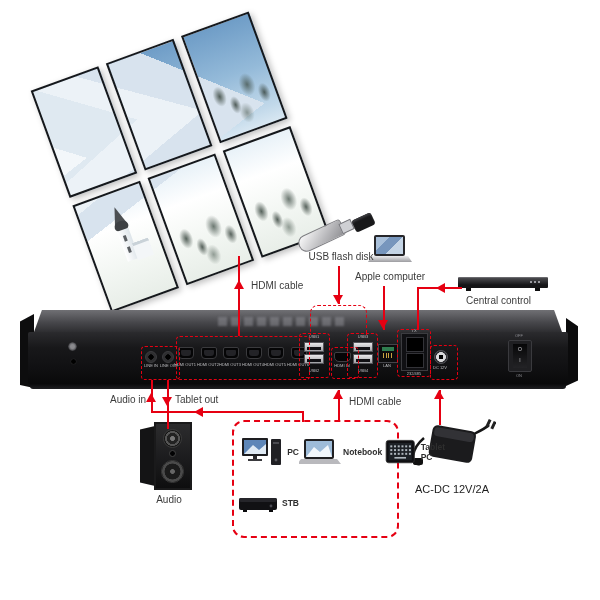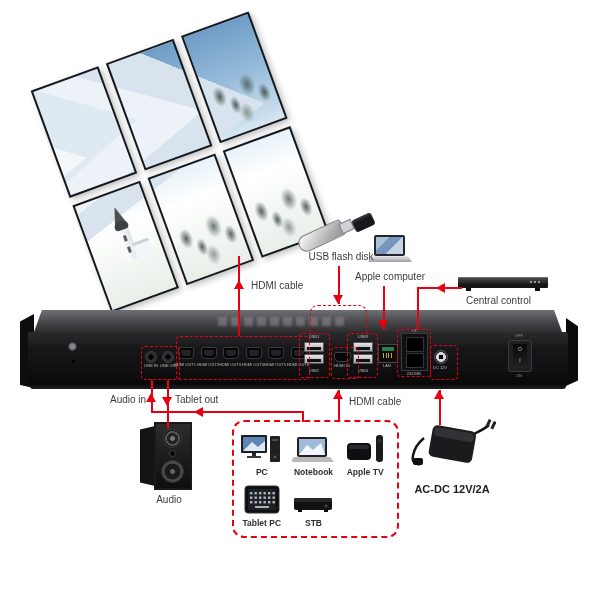--- a/index.html
+++ b/index.html
@@ -113,21 +113,21 @@
   .acc{left:436px;top:283px;} .ahb{left:333px;top:390px;} .apwr{left:434px;top:390px;}
   .aain{left:146px;top:393px;} .aaout{left:162px;top:397px;} .ahaud{left:194px;top:407px;}
 
   
   .lbl{position:absolute;font-size:10px;color:#3c3c3c;z-index:9;white-space:nowrap;}
   .lb-hct{left:251px;top:280px;} .lb-usb{left:303px;top:251px;width:76px;text-align:center;}
   .lb-up{left:355px;top:271px;} .lb-cc{left:466px;top:295px;text-align:right;}
   .lb-ain{left:110px;top:394px;} .lb-aout{left:175px;top:394px;}
   .lb-audio{left:147px;top:494px;width:44px;text-align:center;}
   .lb-hcb{left:349px;top:396px;}
-  .lb-psu{left:403px;top:483px;width:98px;text-align:center;font-weight:bold;font-size:11px;color:#1c1c1c;}
+  .lb-psu{left:403px;top:483px;width:98px;text-align:center;font-weight:normal;font-size:11px;color:#1c1c1c;}
 
   
   .usbfd{position:absolute;left:293px;top:208px;width:84px;height:48px;z-index:5;}
   .usbfd .body{position:absolute;left:4px;top:20px;width:46px;height:15px;border-radius:8px 3px 3px 8px;
       border:1px solid #7c7c80;background:linear-gradient(145deg,#fdfdfd,#b9b9bc 60%,#8e8e92);transform:rotate(-25deg);}
   .usbfd .conn{position:absolute;left:47px;top:13px;width:11px;height:9px;background:#cfd0d4;border:1px solid #77777c;
       transform:rotate(-25deg);}
   .usbfd .cap{position:absolute;left:60px;top:8px;width:21px;height:13px;border-radius:3px;background:#18181a;
       box-shadow:inset 0 2px 2px #3c3c40;transform:rotate(-25deg);}
   .laptop{position:absolute;left:368px;top:235px;width:44px;height:32px;z-index:5;}
@@ -151,21 +151,21 @@
   .speaker .drv1{position:absolute;left:7px;top:5px;width:17px;height:17px;border-radius:50%;border:1px solid #3a3a3a;
       background:radial-gradient(circle,#777 0 18%,#222 22% 45%,#555 48% 60%,#151515 64%);}
   .speaker .ph{position:absolute;left:13px;top:26px;width:5px;height:5px;border-radius:50%;background:#020203;border:1px solid #444;}
   .speaker .drv2{position:absolute;left:5px;top:36px;width:21px;height:21px;border-radius:50%;border:1px solid #3a3a3a;
       background:radial-gradient(circle,#666 0 14%,#1b1b1b 18% 52%,#4a4a4a 55% 68%,#121212 72%);}
   .adapter{position:absolute;left:404px;top:418px;width:92px;height:62px;z-index:5;}
 
   
   .src-grid{position:absolute;left:236px;top:426px;width:155px;height:102px;z-index:7;
       display:grid;grid-template-columns:repeat(3,1fr);grid-template-rows:1fr 1fr;}
-  .src-cell{display:flex;flex-direction:column;align-items:center;justify-content:flex-end;gap:2px;}
+  .src-cell{display:flex;flex-direction:row;align-items:center;justify-content:flex-end;gap:2px;}
   .src-lbl{font-size:8.5px;color:#2e2e2e;font-weight:600;}
 </style>
 </head>
 <body>
 
 <div class="canvas">
 
   <div class="vw-grid">
     <div class="vw-cell c1"></div>
     <div class="vw-cell c2"></div>
@@ -328,29 +328,20 @@
       <span class="src-lbl">PC</span>
     </div>
     <div class="src-cell">
       <svg width="42" height="30" viewBox="0 0 42 30">
         <rect x="5" y="2" width="30" height="20" rx="2" fill="#202022"></rect>
         <rect x="7" y="4" width="26" height="16" fill="#9ebcd9"></rect>
         <polygon points="7,20 15,10 21,15 29,8 33,20" fill="#f2f7fb"></polygon>
         <polygon points="2,22 38,22 42,27 -2,27" fill="#b9b9bd"></polygon>
       </svg>
       <span class="src-lbl">Notebook</span>
-    </div>
-    <div class="src-cell">
-      <svg width="44" height="32" viewBox="0 0 44 32">
-        <rect x="4" y="10" width="24" height="17" rx="4" fill="#0f0f11"></rect>
-        <rect x="6" y="12" width="20" height="4" rx="2" fill="#2a2a2e"></rect>
-        <rect x="33" y="2" width="7" height="27" rx="3" fill="#1a1a1d"></rect>
-        <circle cx="36.5" cy="8" r="2" fill="#2e2e32"></circle>
-      </svg>
-      <span class="src-lbl">Apple TV</span>
     </div>
     <div class="src-cell">
       <svg width="44" height="32" viewBox="0 0 44 32">
         <rect x="5" y="2" width="34" height="27" rx="3" fill="#0f0f12" stroke="#333" stroke-width="1"></rect>
         <rect x="8" y="5" width="28" height="21" fill="#1d2126"></rect>
         <g fill="#aeb6bd">
           <rect x="10" y="8" width="2.4" height="2.4"></rect>
             <rect x="14.5" y="8" width="2.4" height="2.4"></rect>
           <rect x="19" y="8" width="2.4" height="2.4"></rect>
             <rect x="23.5" y="8" width="2.4" height="2.4"></rect>

